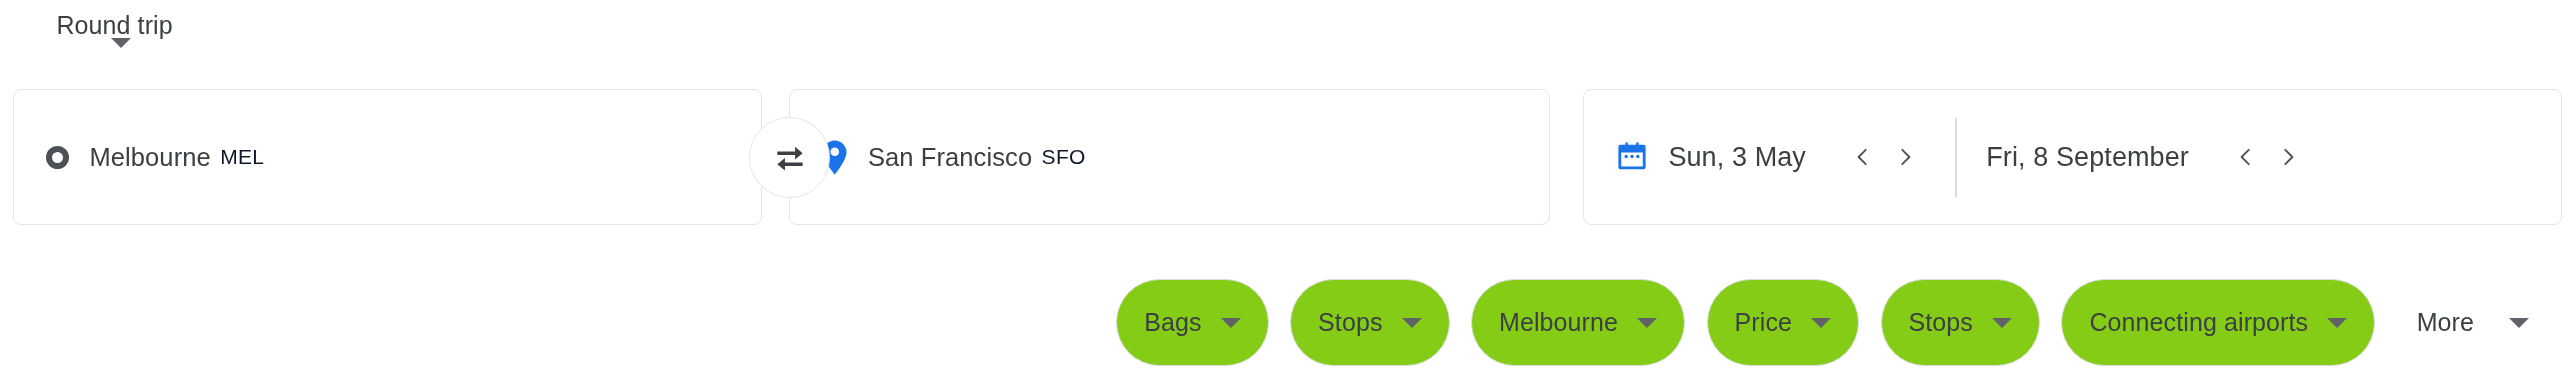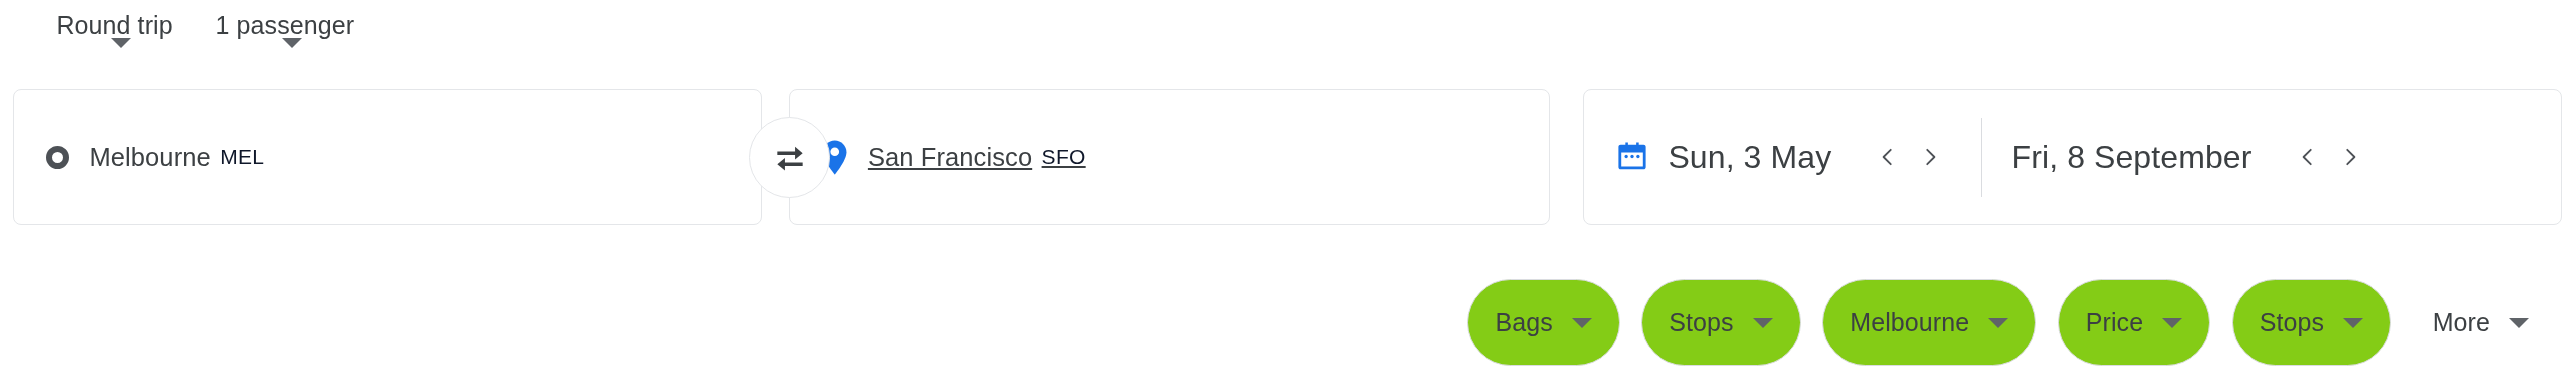--- a/index.html
+++ b/index.html
@@ -81,21 +81,20 @@
   }
   .field-origin {
     left: 0;
     width: 749px;
     padding-left: 32px;
   }
   .field-dest {
     left: 776px;
     width: 761px;
     padding-left: 32px;
-    text-decoration: underline;
   }
   .field-dates {
     left: 1570px;
     width: 979px;
     padding-left: 32px;
     cursor: default;
   }
 
   .field-text {
     font-size: 25.5px;
@@ -157,21 +156,21 @@
   }
   .swap-icon { width: 38px; height: 38px; display: block; }
 
   
   .date-seg {
     display: flex;
     align-items: center;
     white-space: nowrap;
   }
   .date-label {
-    font-size: 32px;
+    font-size: 27px;
     color: #3c4043;
     letter-spacing: 0.1px;
     text-align: right;
   }
   .date-nav {
     display: flex;
     align-items: center;
     margin-left: 36px;
   }
   .chev-btn {
@@ -225,32 +224,29 @@
   .chip .chip-label {
     font-size: 25px;
     color: #3c4043;
     letter-spacing: 0.1px;
   }
   .chip .caret { margin-left: 19px; }
   .chip-plain {
     border-color: transparent;
     background: transparent;
     padding: 0 19px;
+    gap: 16px;
   }
 </style>
 </head>
 <body>
 
 <div class="option-row">
   <button class="option-btn">
     <span class="label">Round trip</span>
-    <span class="caret"></span>
-  </button>
-  <button class="option-btn">
-    <span class="label">1 passenger</span>
     <span class="caret"></span>
   </button>
 </div>
 
 <div class="search-panel">
 
   <div class="field-box field-origin">
     <span class="ring-icon"></span>
     <span class="field-text">Melbourne</span>
     <span class="field-code">MEL</span>
@@ -331,18 +327,22 @@
     <span class="caret"></span>
   </button>
   <button class="chip">
     <span class="chip-label">Price</span>
     <span class="caret"></span>
   </button>
   <button class="chip">
     <span class="chip-label">Stops</span>
     <span class="caret"></span>
   </button>
+  <button class="chip">
+    <span class="chip-label">Connecting airports</span>
+    <span class="caret"></span>
+  </button>
   <button class="chip chip-plain">
     <span class="chip-label">More</span>
     <span class="caret"></span>
   </button>
 </div>
 
 
 </body></html>

